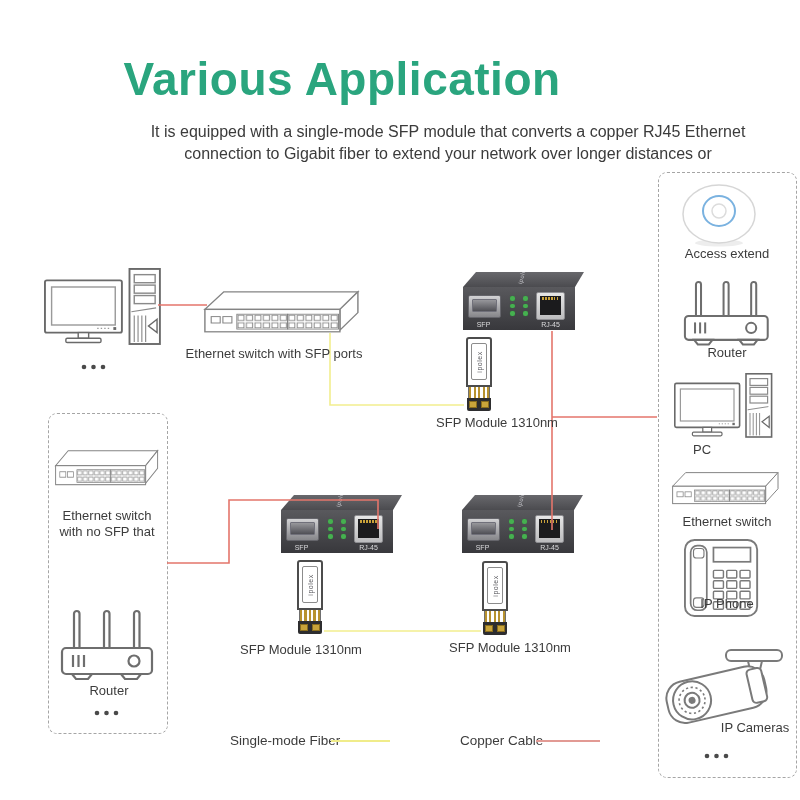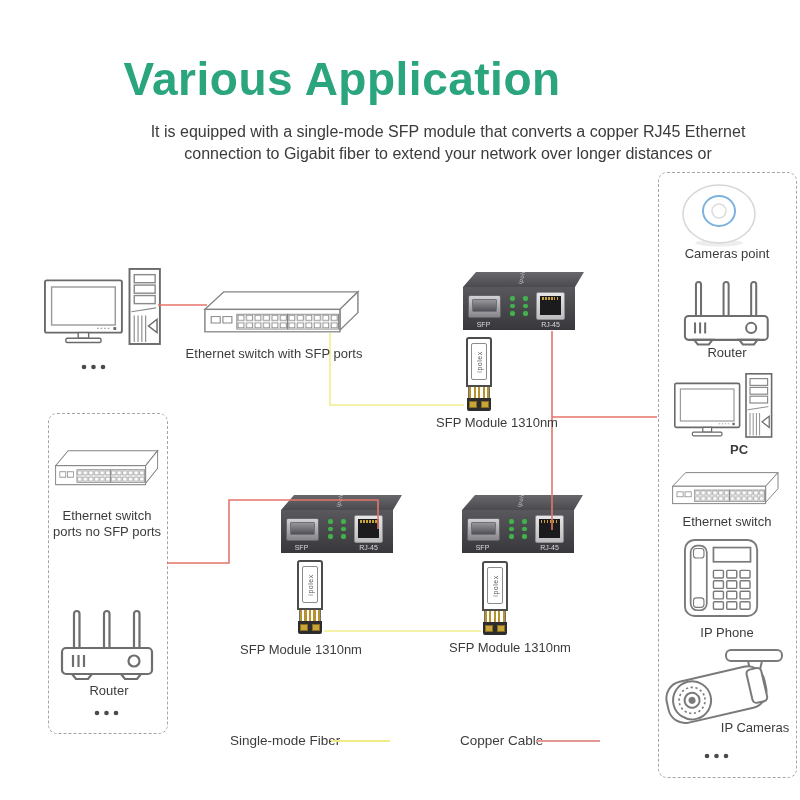--- a/index.html
+++ b/index.html
@@ -304,27 +304,27 @@
     <polyline points="324,631 481,631" stroke="#f2ee8e"></polyline>
   </g>
 </svg>
 
 <div class="lbl" style="left:274px;top:346px;">Ethernet switch with SFP ports</div>
 <div class="lbl" style="left:497px;top:415px;">SFP Module 1310nm</div>
 <div class="lbl" style="left:301px;top:642px;">SFP Module 1310nm</div>
 <div class="lbl" style="left:510px;top:640px;">SFP Module 1310nm</div>
 <div class="lbl" style="left:107px;top:508px;">
   <div>Ethernet switch</div>
-  <div>ports no SFP ports</div>
+  <div>with no SFP that</div>
 </div>
 <div class="lbl" style="left:109px;top:683px;">Router</div>
 
-<div class="lbl" style="left:727px;top:246px;">Cameras point</div>
+<div class="lbl" style="left:727px;top:246px;">Access extend</div>
 <div class="lbl" style="left:727px;top:345px;">Router</div>
-<div class="lbl" style="left:739px;top:442px;font-weight:bold;">PC</div>
+<div class="lbl" style="left:702px;top:442px;">PC</div>
 <div class="lbl" style="left:727px;top:514px;">Ethernet switch</div>
-<div class="lbl" style="left:727px;top:625px;">IP Phone</div>
+<div class="lbl" style="left:727px;top:596px;">IP Phone</div>
 <div class="lbl" style="left:727px;top:720px;margin-left:28px;">IP Cameras</div>
 
 <div class="legend-text" style="left:230px;top:733px;">Single-mode Fiber</div>
 <div class="legend-line" style="left:331px;top:740px;width:59px;background:#f0ec8a;"></div>
 <div class="legend-text" style="left:460px;top:733px;">Copper Cable</div>
 <div class="legend-line" style="left:536px;top:740px;width:64px;background:#e29a94;"></div>
 
 </body></html>

